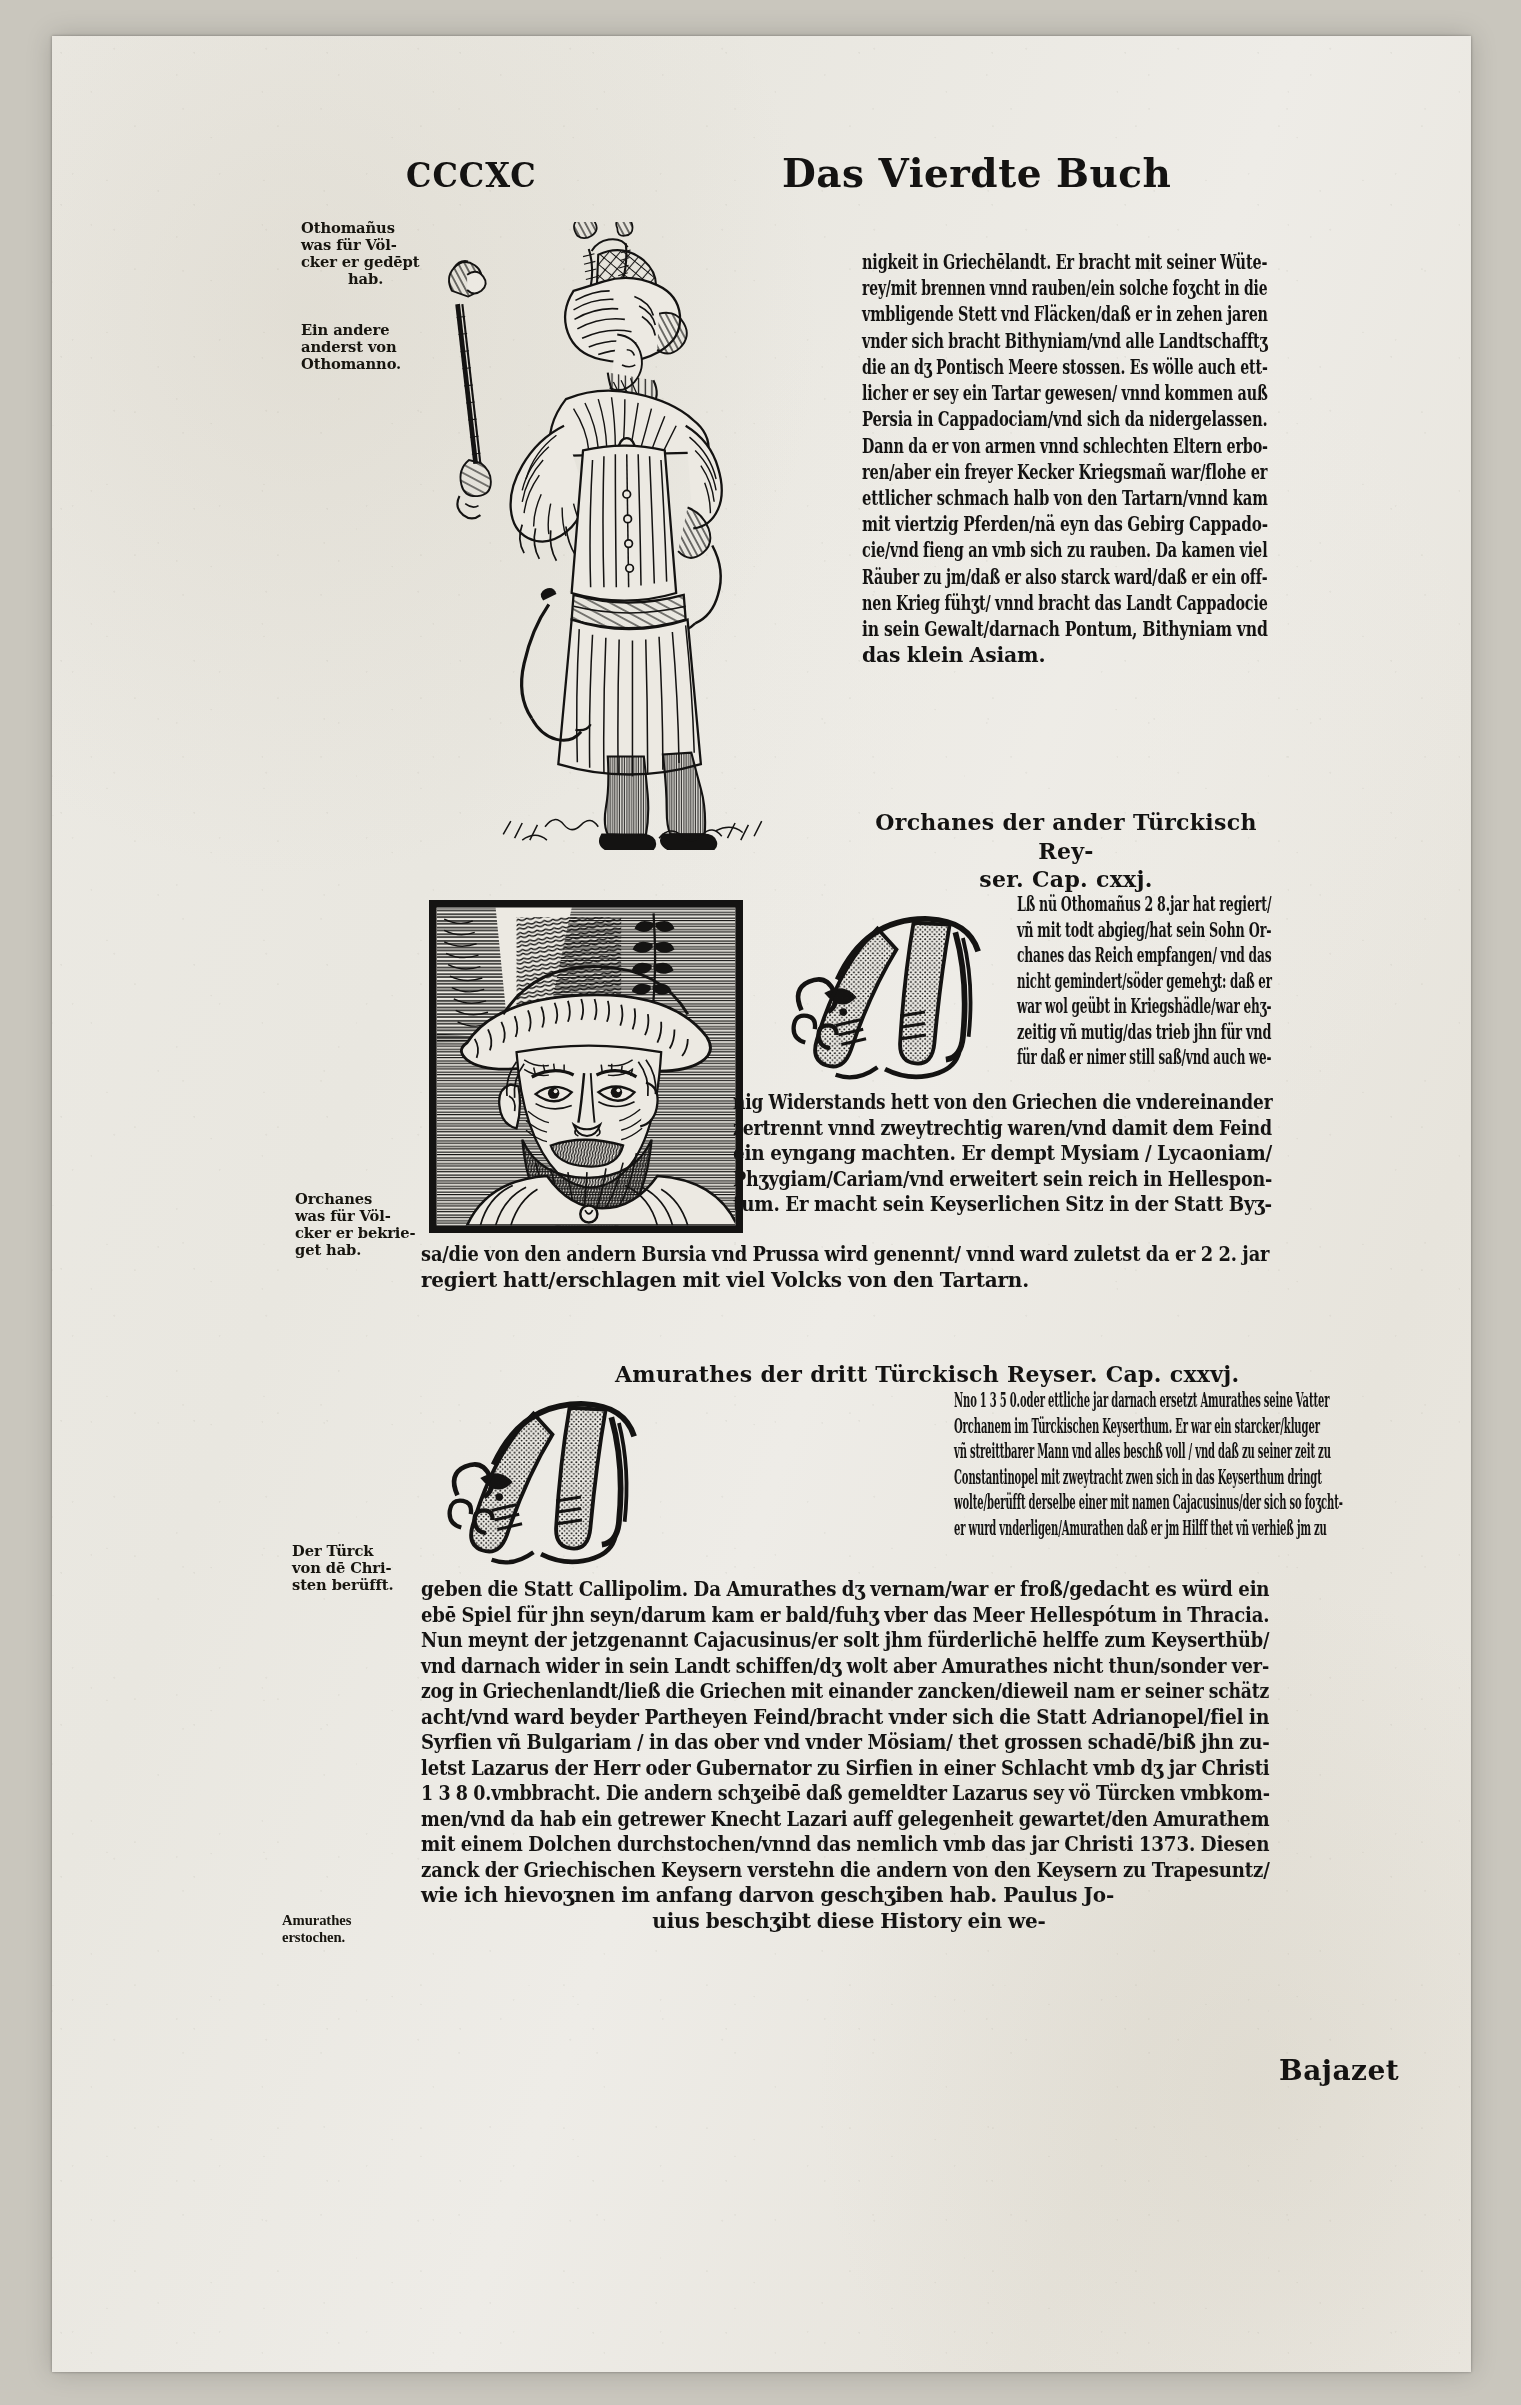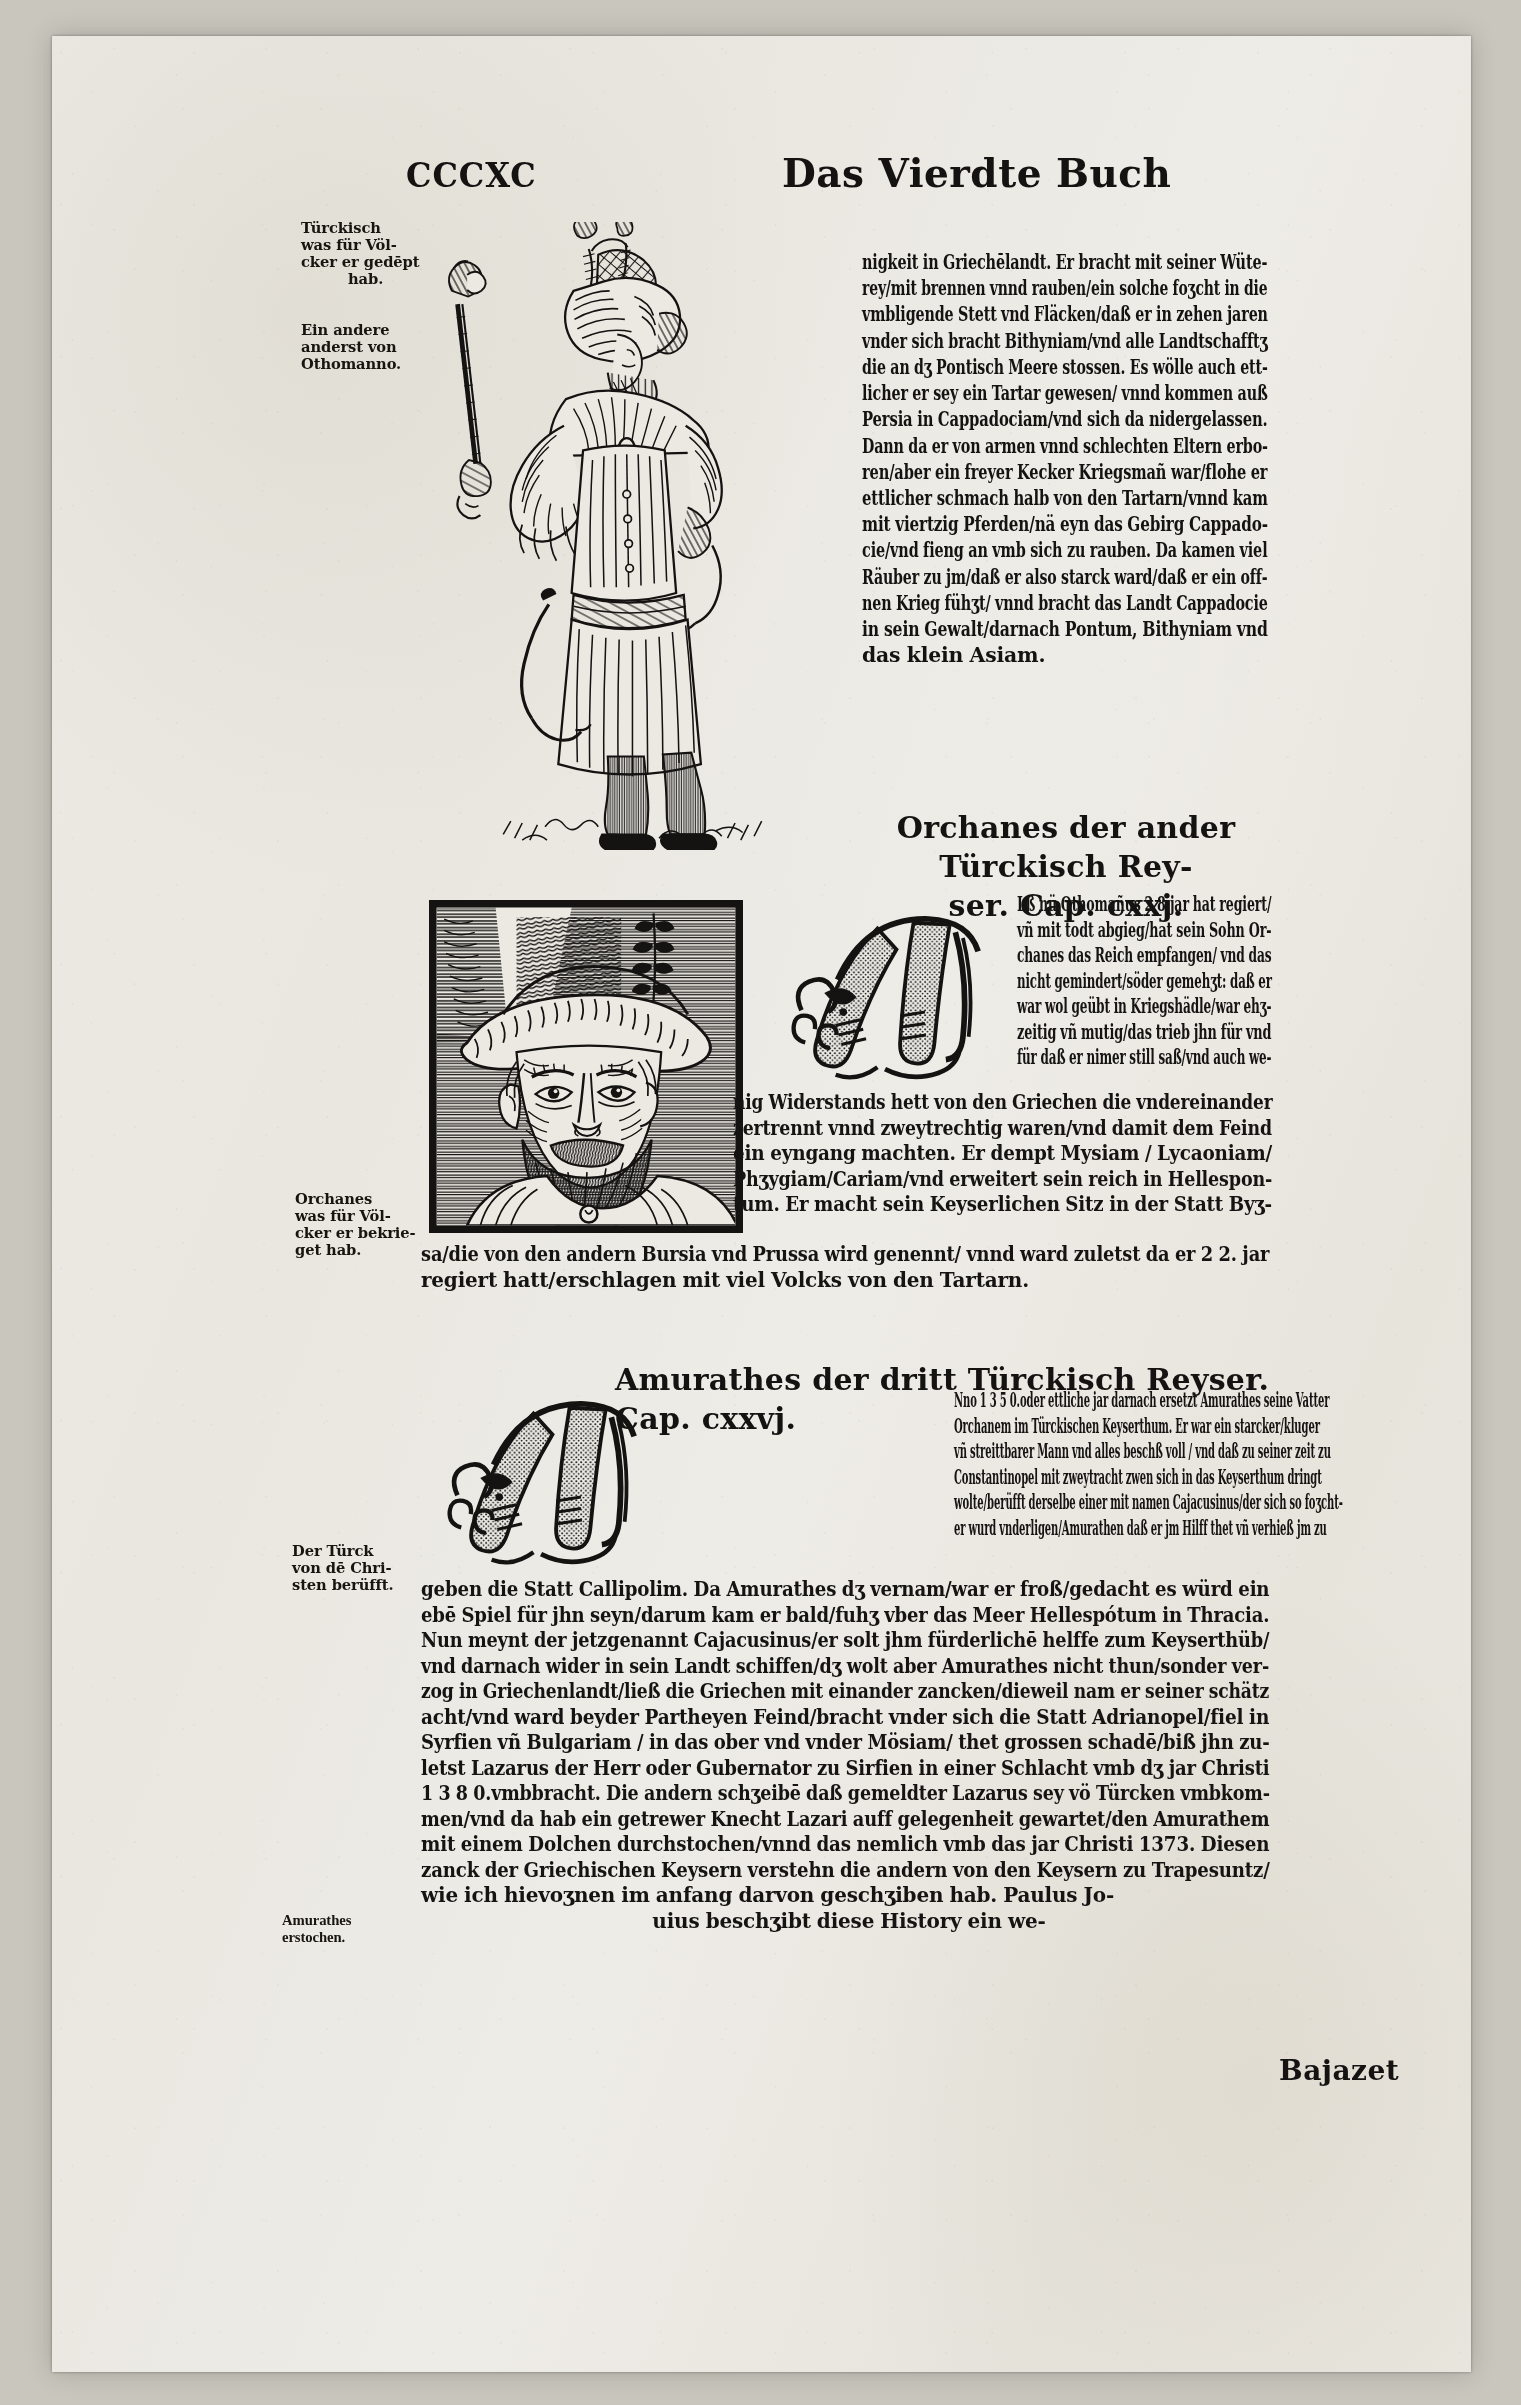--- a/index.html
+++ b/index.html
@@ -97,21 +97,21 @@
   #col-right{
     left:810px; top:213px; width:405px;
     font-size:20.4px; line-height:1.285;
     text-align:left;
     word-spacing:-0.5px;
   }
   #col-right div{white-space:nowrap;}
 
   
   .chap-head{
-    font-size:30px; line-height:1.3;
+    font-size:22px; line-height:1.3;
     text-align:center;
     letter-spacing:0.3px;
   }
   #head1{left:799px; top:772px; width:430px;}
   #head2{left:563px; top:1324px; width:666px; text-align:left;}
 
   
   .body-wrap{
     font-size:20px; line-height:1.275;
     color:#151413; font-weight:700;
@@ -631,21 +631,21 @@
           <path d="M121 146 L147 142"></path>
       </g>
       <path d="M178 34 q14 50 8 110 q-2 22 -18 24" fill="none" stroke="#141312" stroke-width="6"></path>
       <path d="M186 40 q12 48 6 104" fill="none" stroke="#141312" stroke-width="4"></path>
       <path d="M104 178 q28 14 56 4 q18 -6 22 -22" fill="none" stroke="#141312" stroke-width="5"></path>
       <path d="M96 176 q-22 16 -44 8" fill="none" stroke="#141312" stroke-width="4.5"></path>
     </svg>
   </div>
 
   <div class="blk frak margin-note" id="mn1">
-      <div style="display: block; transform-origin: left center; transform: scaleX(1);">Türckisch</div>
+      <div style="display: block; transform-origin: left center; transform: scaleX(1);">Othomañus</div>
       <div style="display: block; transform-origin: left center; transform: scaleX(1);">was für Völ‐</div>
       <div style="display: block; transform-origin: left center; transform: scaleX(1);">cker er gedēpt</div>
       <div style="display: block; transform-origin: left center; transform: scaleX(1); margin-left: 47px;">hab.</div>
     </div>
   <div class="blk frak margin-note" id="mn2">
       <div style="display: block; transform-origin: left center; transform: scaleX(1);">Ein andere</div>
       <div style="display: block; transform-origin: left center; transform: scaleX(1);">anderst von</div>
       <div style="display: block; transform-origin: left center; transform: scaleX(1);">Othomanno.</div>
     </div>
   <div class="blk frak margin-note" id="mn3">

